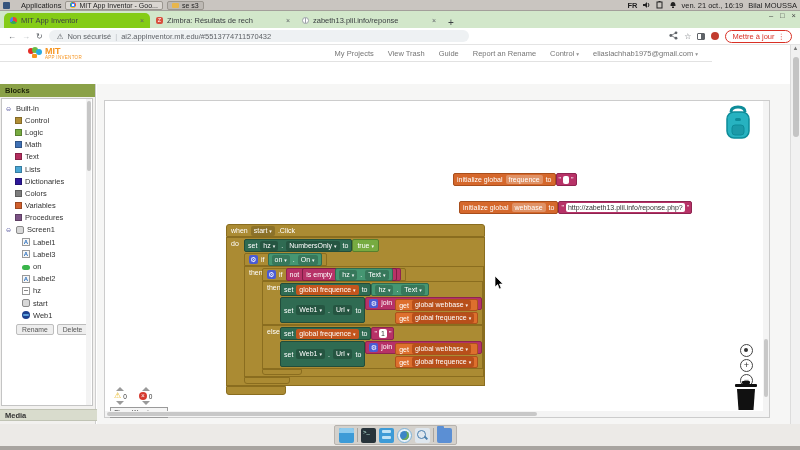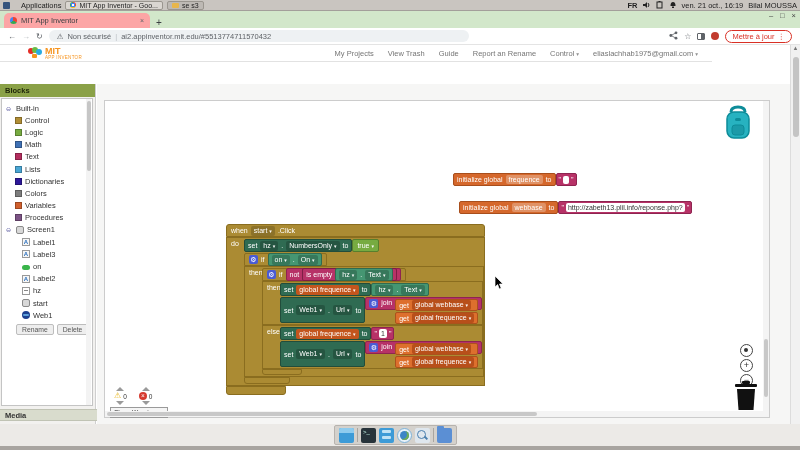--- a/index.html
+++ b/index.html
@@ -19,21 +19,21 @@
      background: radial-gradient(circle at 50% 50%, #fff 0 1.2px, #4285f4 1.3px 2.2px, transparent 2.3px),
                  conic-gradient(#ea4335 0 33%, #fbbc05 33% 66%, #34a853 66% 100%); }
   .folder-dot { width:7px; height:5px; background:#e8b64c; border-radius:1px; }
   .db-right { margin-left:auto; display:flex; align-items:center; gap:5px; white-space:nowrap; }
   .tray-ico svg { display:block; }
 
   
   .tabstrip { position:absolute; left:0; top:11px; width:800px; height:17px; background:#d2e7ca; display:flex; align-items:flex-end; padding-left:4px; }
   .tab { display:flex; align-items:center; gap:4px; width:146px; height:15px; font-size:7.5px; color:#3c4043;
          padding:0 6px; border-radius:5px 5px 0 0; white-space:nowrap; overflow:hidden; }
-  .tab.active { background:#fca5a5;align-items:center; }
+  .tab.active { background:#84cc16;align-items:center; }
   .tab .ttl { flex:1; overflow:hidden; text-overflow:ellipsis; }
   .tab .x { font-size:7px; color:#5f6368; }
   .fav { width:7px; height:7px; border-radius:2px; flex:0 0 auto; }
   .fav.ai { background:conic-gradient(#ea4335 0 33%, #34a853 33% 66%, #4285f4 66% 100%); border-radius:50%; }
   .fav.zimbra { background:#d94f3d; color:#fff; font-size:5.5px; line-height:7px; text-align:center; }
   .fav.globe { background:#fff; border:1px solid #9aa0a6; border-radius:50%; position:relative; }
   .fav.globe::after{ content:""; position:absolute; left:2px; top:0; width:1px; height:5px; background:#9aa0a6; }
   .newtab { font-size:10px; color:#3c4043; margin-left:6px; }
   .winctl { position:absolute; right:4px; top:0px; display:flex; gap:7px; font-size:7.5px; color:#444; }
 
@@ -226,20 +226,30 @@
       <span>Bilal MOUSSA</span>
     </div>
   </div>
 
   <div class="tabstrip">
     <div class="tab active">
       <span class="fav ai"></span>
       <span class="ttl">MIT App Inventor</span>
       <span class="x">×</span>
     </div>
+    <div class="tab">
+      <span class="fav zimbra">Z</span>
+      <span class="ttl">Zimbra: Résultats de rech</span>
+      <span class="x">×</span>
+    </div>
+    <div class="tab">
+      <span class="fav globe"></span>
+      <span class="ttl">zabeth13.plil.info/reponse</span>
+      <span class="x">×</span>
+    </div>
     <span class="newtab">+</span>
     <div class="winctl">
       <span>–</span>
       <span>□</span>
       <span>×</span>
     </div>
   </div>
 
   <div class="urlrow">
     <span>←</span>

